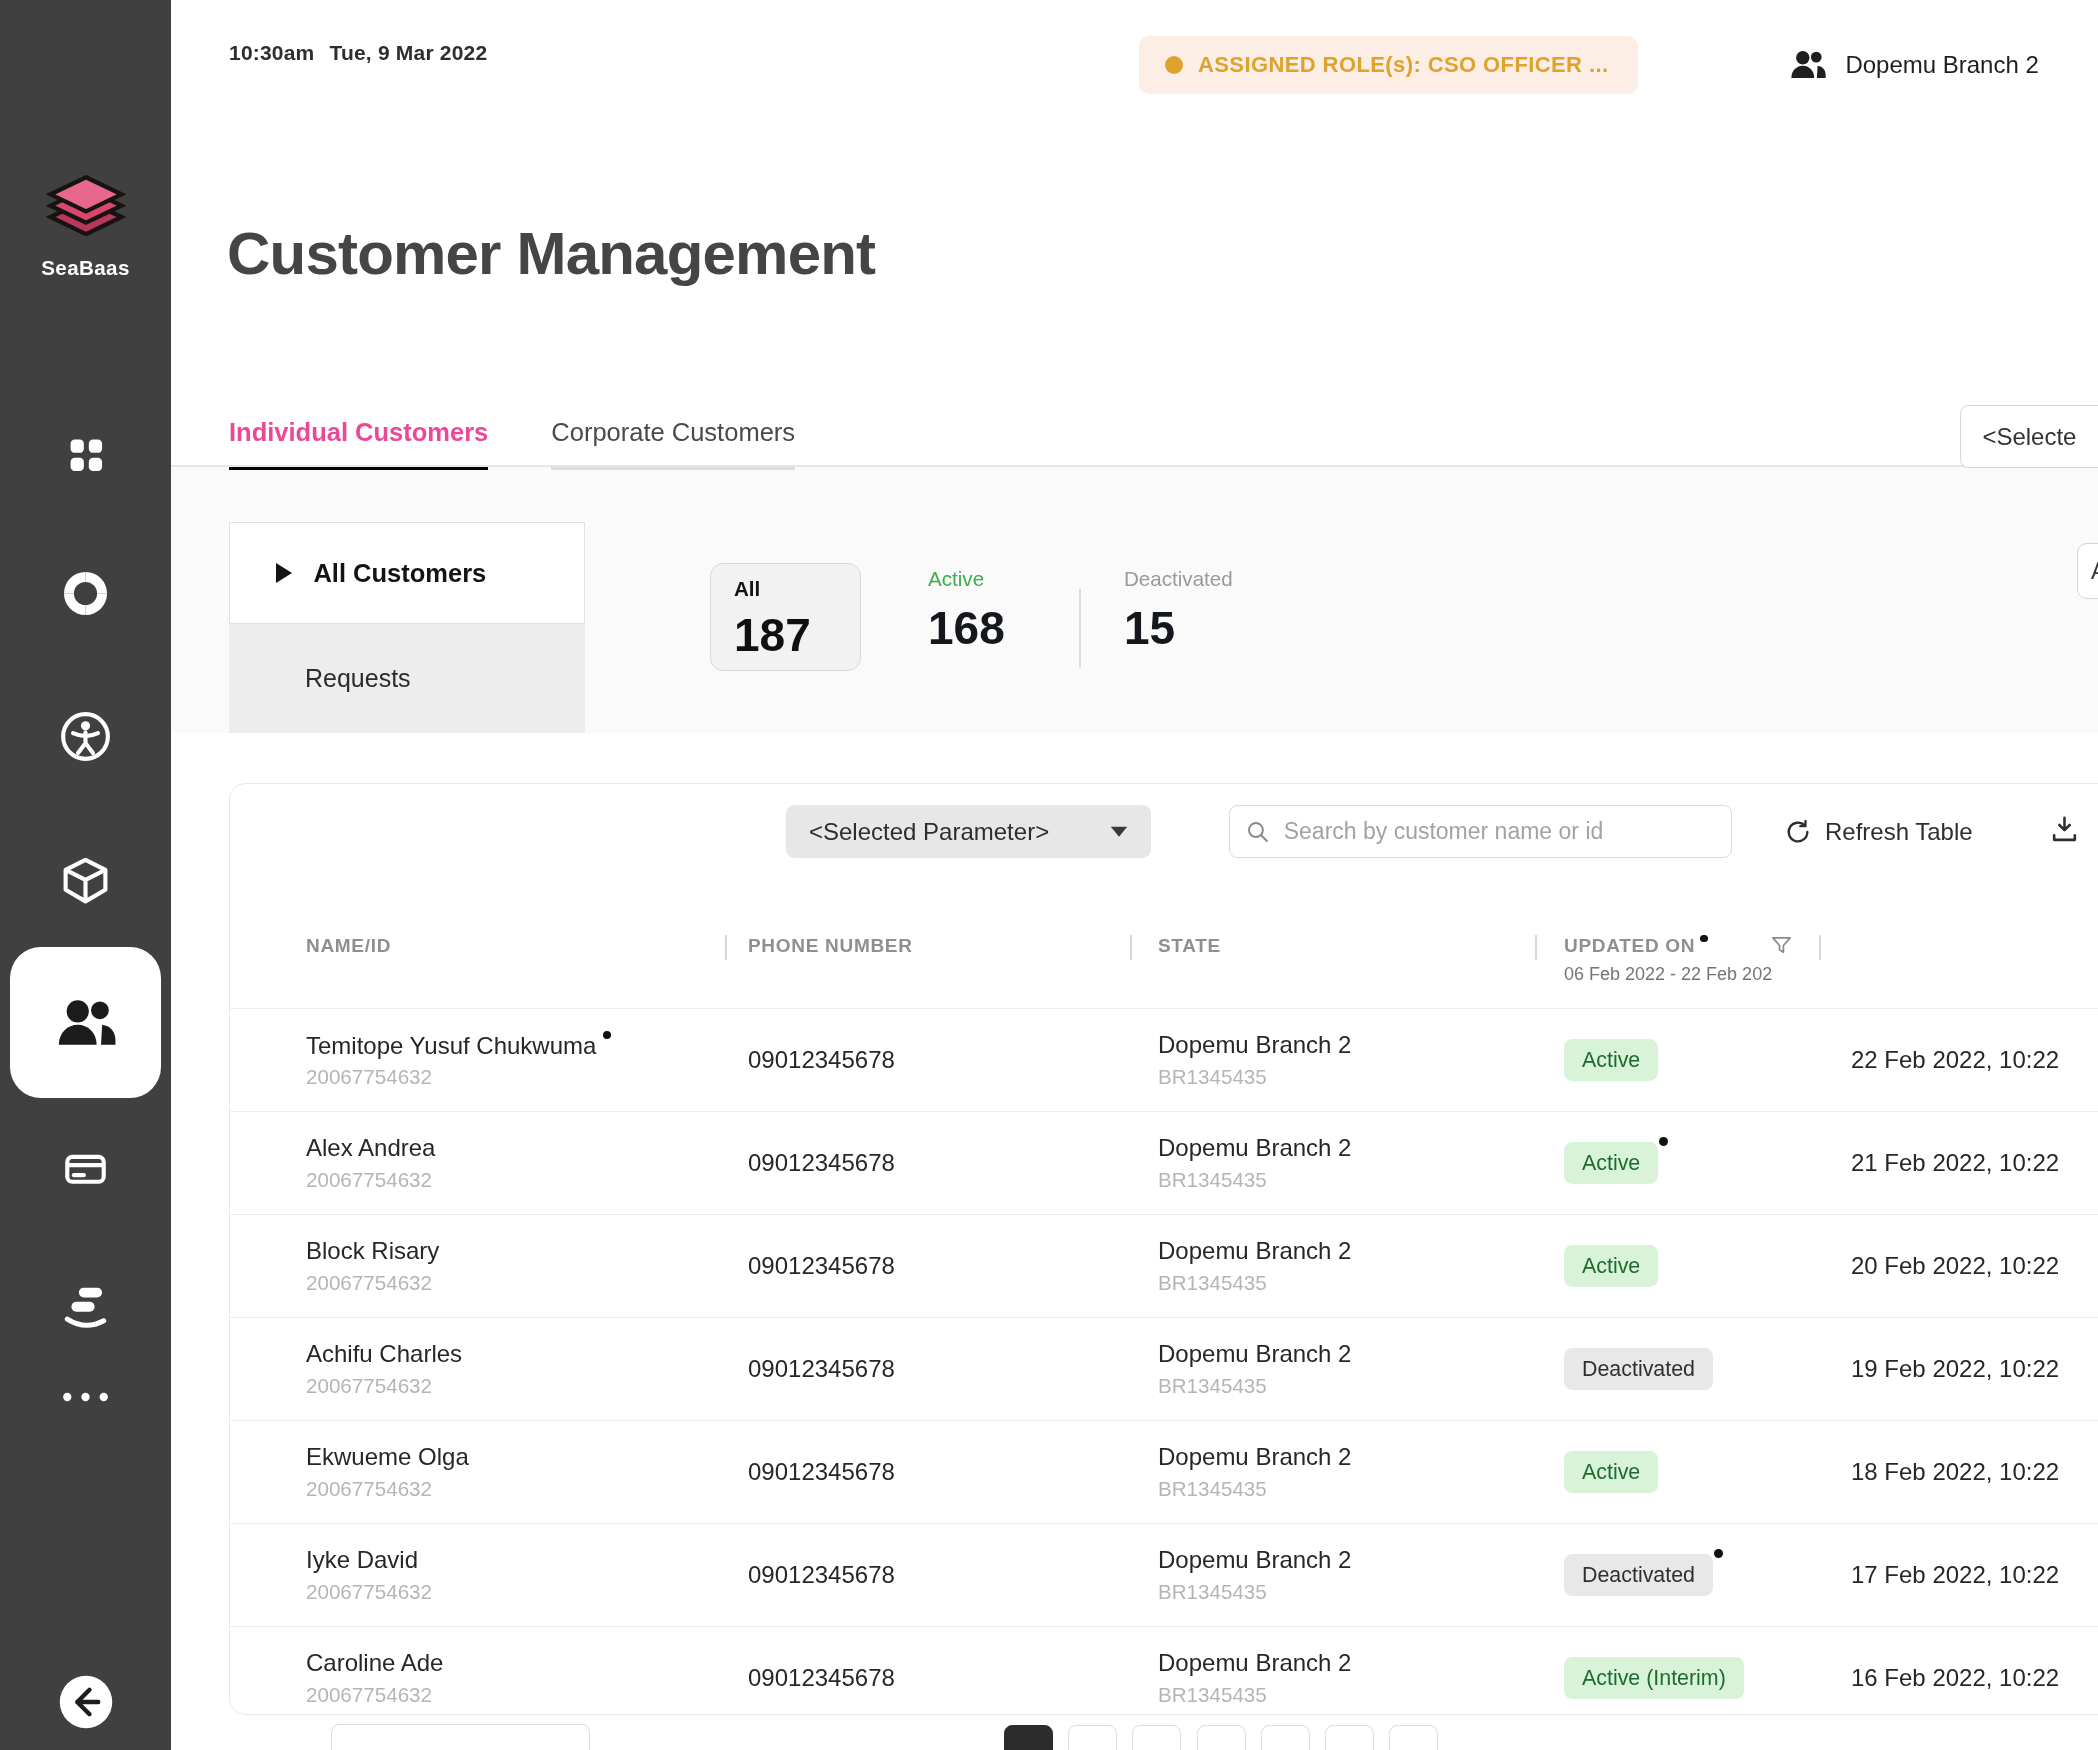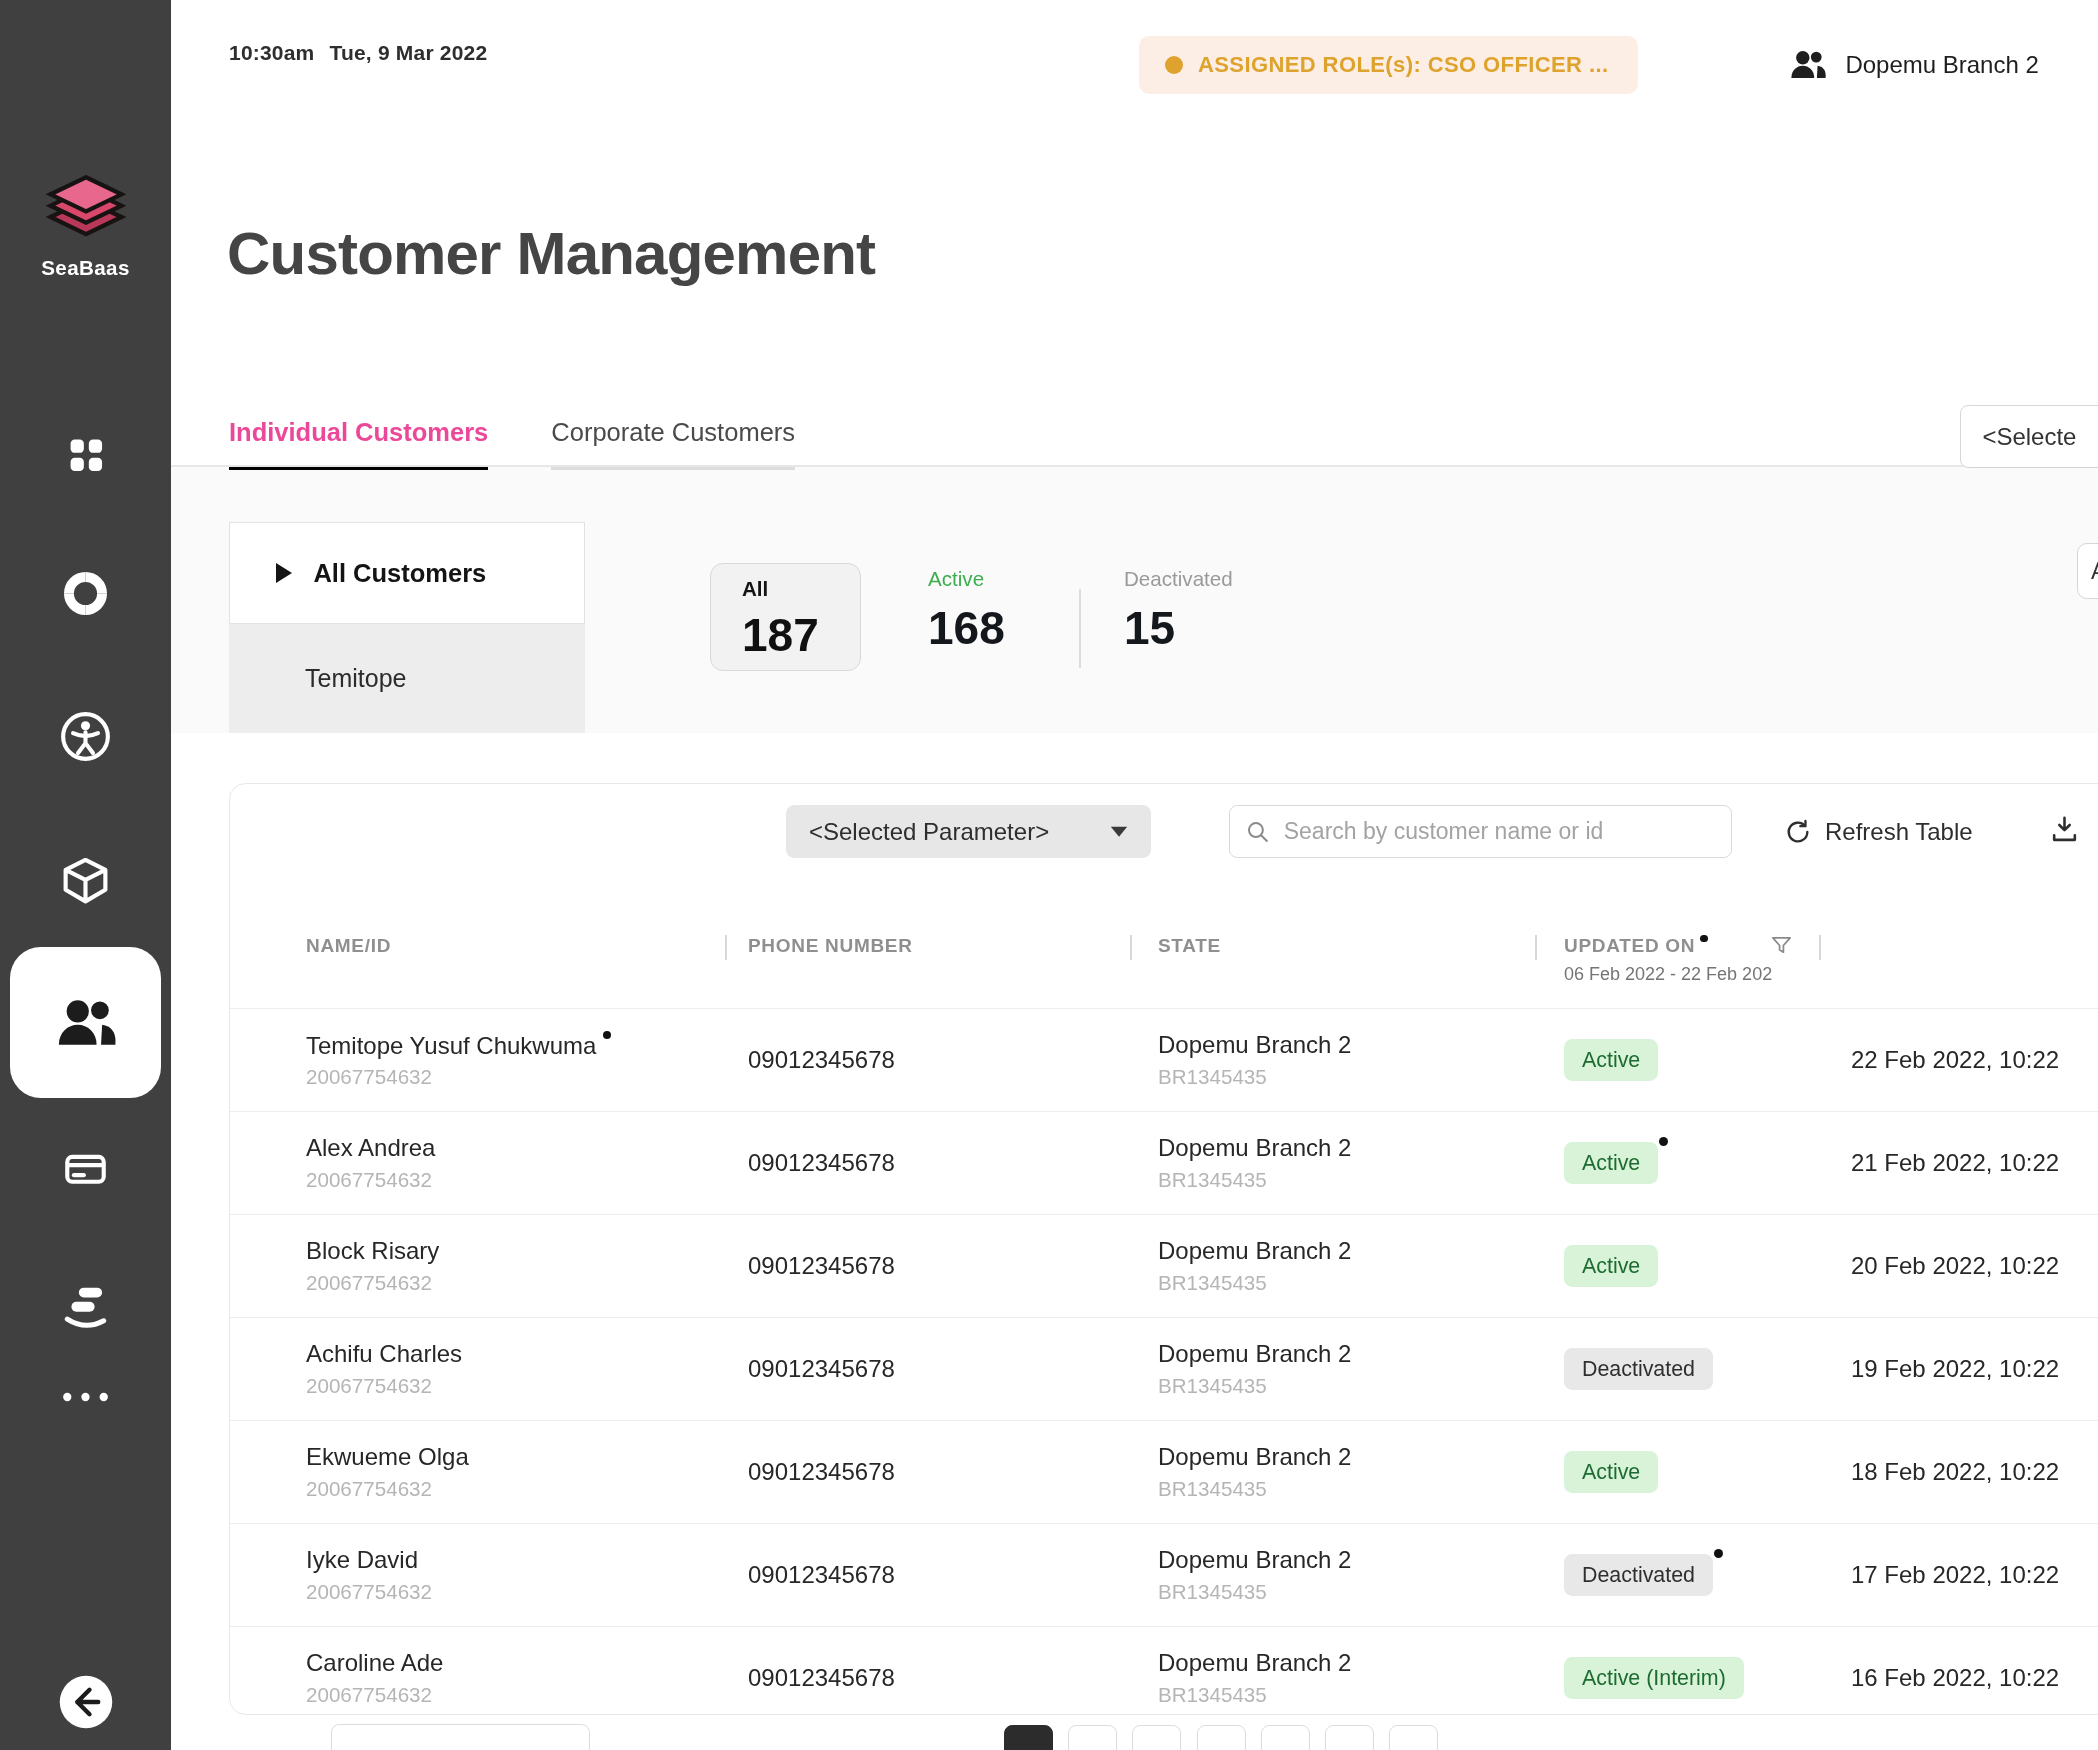--- a/index.html
+++ b/index.html
@@ -30,21 +30,21 @@
   .tab.inactive{font-weight:400;color:#4a4a4a;border-bottom:3.3px solid #dddddd;margin-top:10px;}
   .tab-divider{position:absolute;left:171px;right:0;top:465px;height:1.6px;background:#e7e7e7;z-index:1;}
   .selected-btn{position:absolute;left:1960px;top:405px;width:189px;height:61px;background:#ffffff;border:1.6px solid #d6d6d6;border-radius:8.2px;display:flex;align-items:center;padding-left:21.4px;font-size:24px;color:#333;z-index:3;cursor:pointer;white-space:nowrap;overflow:hidden;}
   
   .band{position:absolute;left:171px;right:0;top:467px;height:266px;background:#fafafa;}
   .nav-panel{position:absolute;left:229px;top:522px;width:356px;height:211px;background:#ededed;}
   .nav-all{height:102px;background:#ffffff;border:0.8px solid #e2e2e2;display:flex;align-items:center;gap:21.4px;padding-left:46px;box-sizing:border-box;cursor:pointer;}
   .tri{width:0;height:0;border-left:16.4px solid #141414;border-top:10px solid transparent;border-bottom:10px solid transparent;}
   .nav-all-label{font-size:25.5px;font-weight:700;color:#141414;}
   .nav-req{height:109px;display:flex;align-items:center;padding-left:76px;font-size:25px;color:#2c2c2c;cursor:pointer;}
-  .all-box{position:absolute;left:710px;top:563px;width:151px;height:108px;background:#f2f2f2;border:1.6px solid #d9d9d9;border-radius:13px;box-sizing:border-box;padding:13px 0 0 31px;cursor:pointer;}
+  .all-box{position:absolute;left:710px;top:563px;width:151px;height:108px;background:#f2f2f2;border:1.6px solid #d9d9d9;border-radius:13px;box-sizing:border-box;padding:13px 0 0 23px;cursor:pointer;}
   .all-box .lbl{font-size:20.6px;font-weight:700;color:#141414;}
   .all-box .num{font-size:46px;font-weight:700;color:#101010;margin-top:6.6px;}
   .stat{position:absolute;top:567px;cursor:pointer;}
   .stat .lbl{font-size:20.6px;font-weight:500;}
   .stat .num{font-size:46px;font-weight:700;color:#14171c;margin-top:10px;}
   .stat-active{left:928px;}
   .stat-active .lbl{color:#3cae4f;}
   .stat-deact{left:1124px;}
   .stat-deact .lbl{color:#9a9a9a;}
   .stat-sep{position:absolute;left:1079px;top:589px;width:1.6px;height:79px;background:#dcdcdc;}
@@ -200,21 +200,21 @@
 </div>
 <div class="selected-btn">&lt;Selecte</div>
 
 <div class="band"></div>
 
 <div class="nav-panel">
   <div class="nav-all">
     <span class="tri"></span>
     <span class="nav-all-label">All Customers</span>
   </div>
-  <div class="nav-req">Temitope</div>
+  <div class="nav-req">Requests</div>
 </div>
 
 <div class="all-box">
   <div class="lbl">All</div>
   <div class="num">187</div>
 </div>
 
 <div class="stat stat-active">
   <div class="lbl">Active</div>
   <div class="num">168</div>

